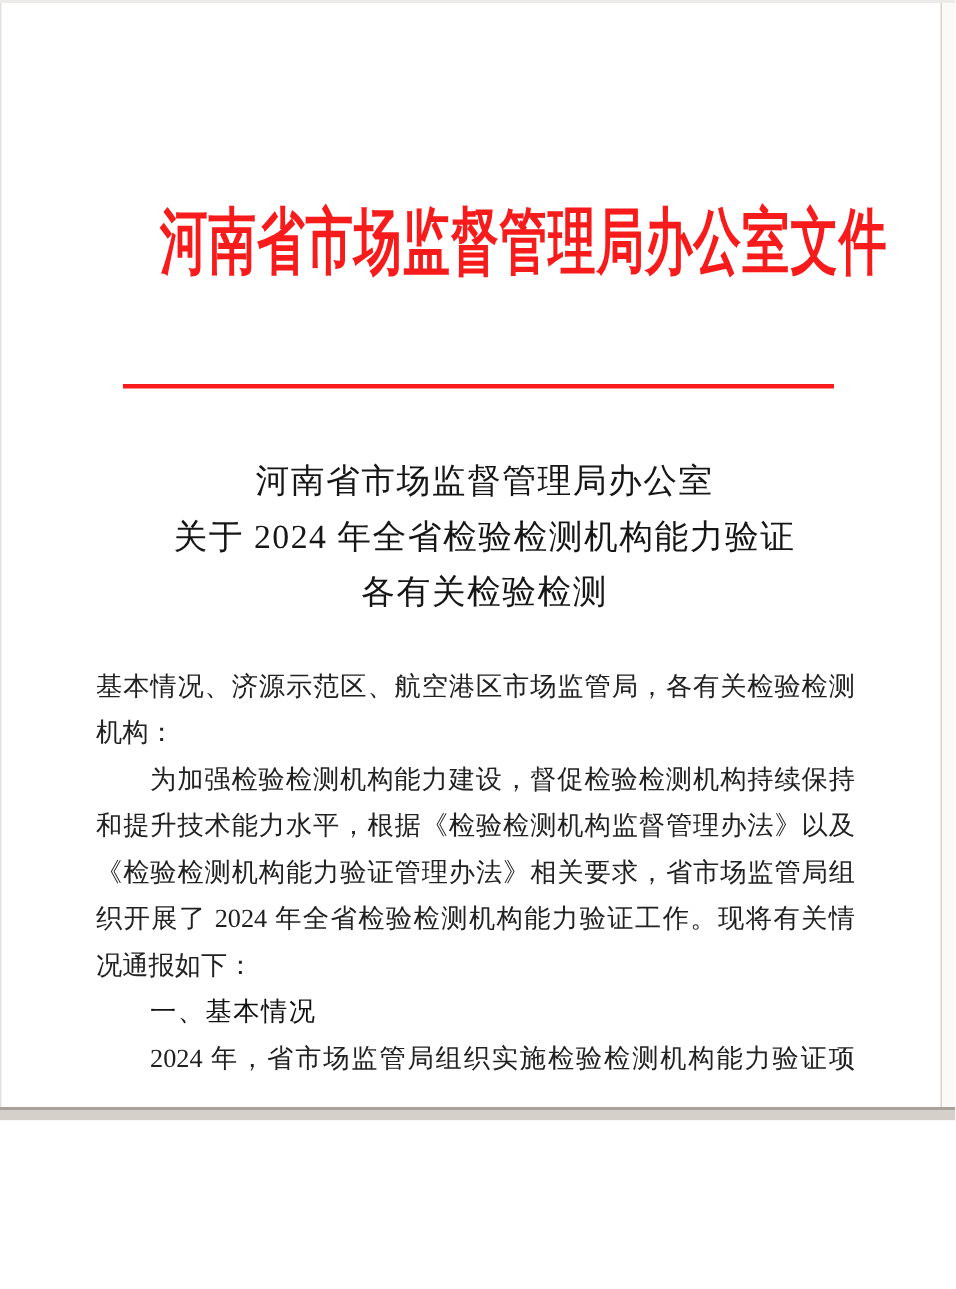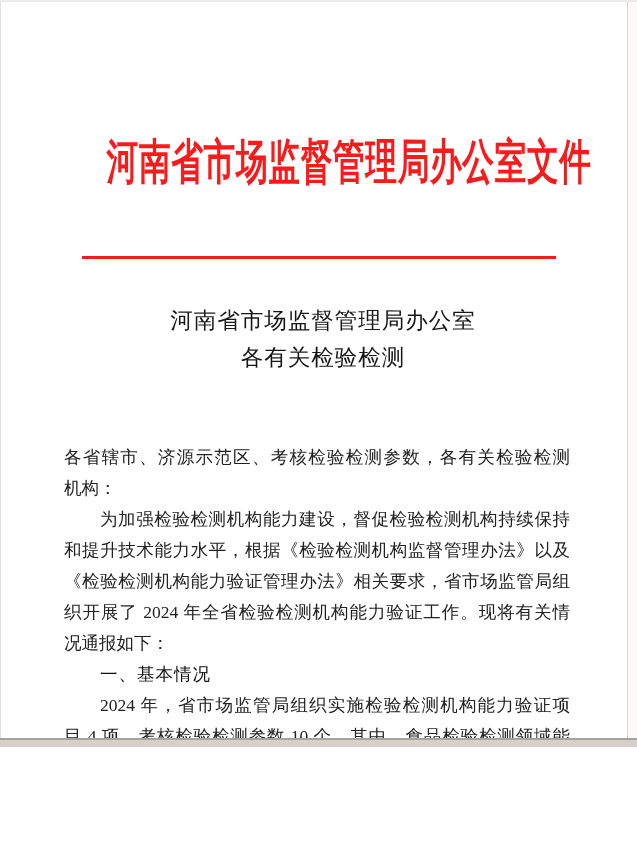--- a/index.html
+++ b/index.html
@@ -120,37 +120,37 @@
 
   <div class="page">
 
     <div class="banner">河南省市场监督管理局办公室文件</div>
 
 
     <div class="red-rule"></div>
 
     <div class="doc-title">
       <div class="t-line">河南省市场监督管理局办公室</div>
+      <div class="t-line">关于 2024 年全省检验检测机构能力验证</div>
       <div class="t-line">各有关检验检测</div>
     </div>
 
     <div class="body-text">
-      <div class="line fill">各省辖市、济源示范区、考核检验检测参数，各有关检验检测</div>
+      <div class="line fill">基本情况、济源示范区、航空港区市场监管局，各有关检验检测</div>
       <div class="line">机构：</div>
 
       <div class="line fill indent">为加强检验检测机构能力建设，督促检验检测机构持续保持</div>
       <div class="line fill">和提升技术能力水平，根据《检验检测机构监督管理办法》以及</div>
       <div class="line fill">《检验检测机构能力验证管理办法》相关要求，省市场监管局组</div>
       <div class="line fill">织开展了 2024 年全省检验检测机构能力验证工作。现将有关情</div>
       <div class="line">况通报如下：</div>
 
       <div class="line heading indent">一、基本情况</div>
 
       <div class="line fill indent">2024 年，省市场监管局组织实施检验检测机构能力验证项</div>
-      <div class="line fill">目 4 项，考核检验检测参数 10 个。其中，食品检验检测领域能</div>
     </div>
 
     <div class="page-number">— 1 —</div>
   </div>
 
   <div class="edge-top"></div>
   <div class="edge-left"></div>
   <div class="edge-right-line"></div>
   <div class="edge-right-pad"></div>
   <div class="edge-bottom-line"></div>

